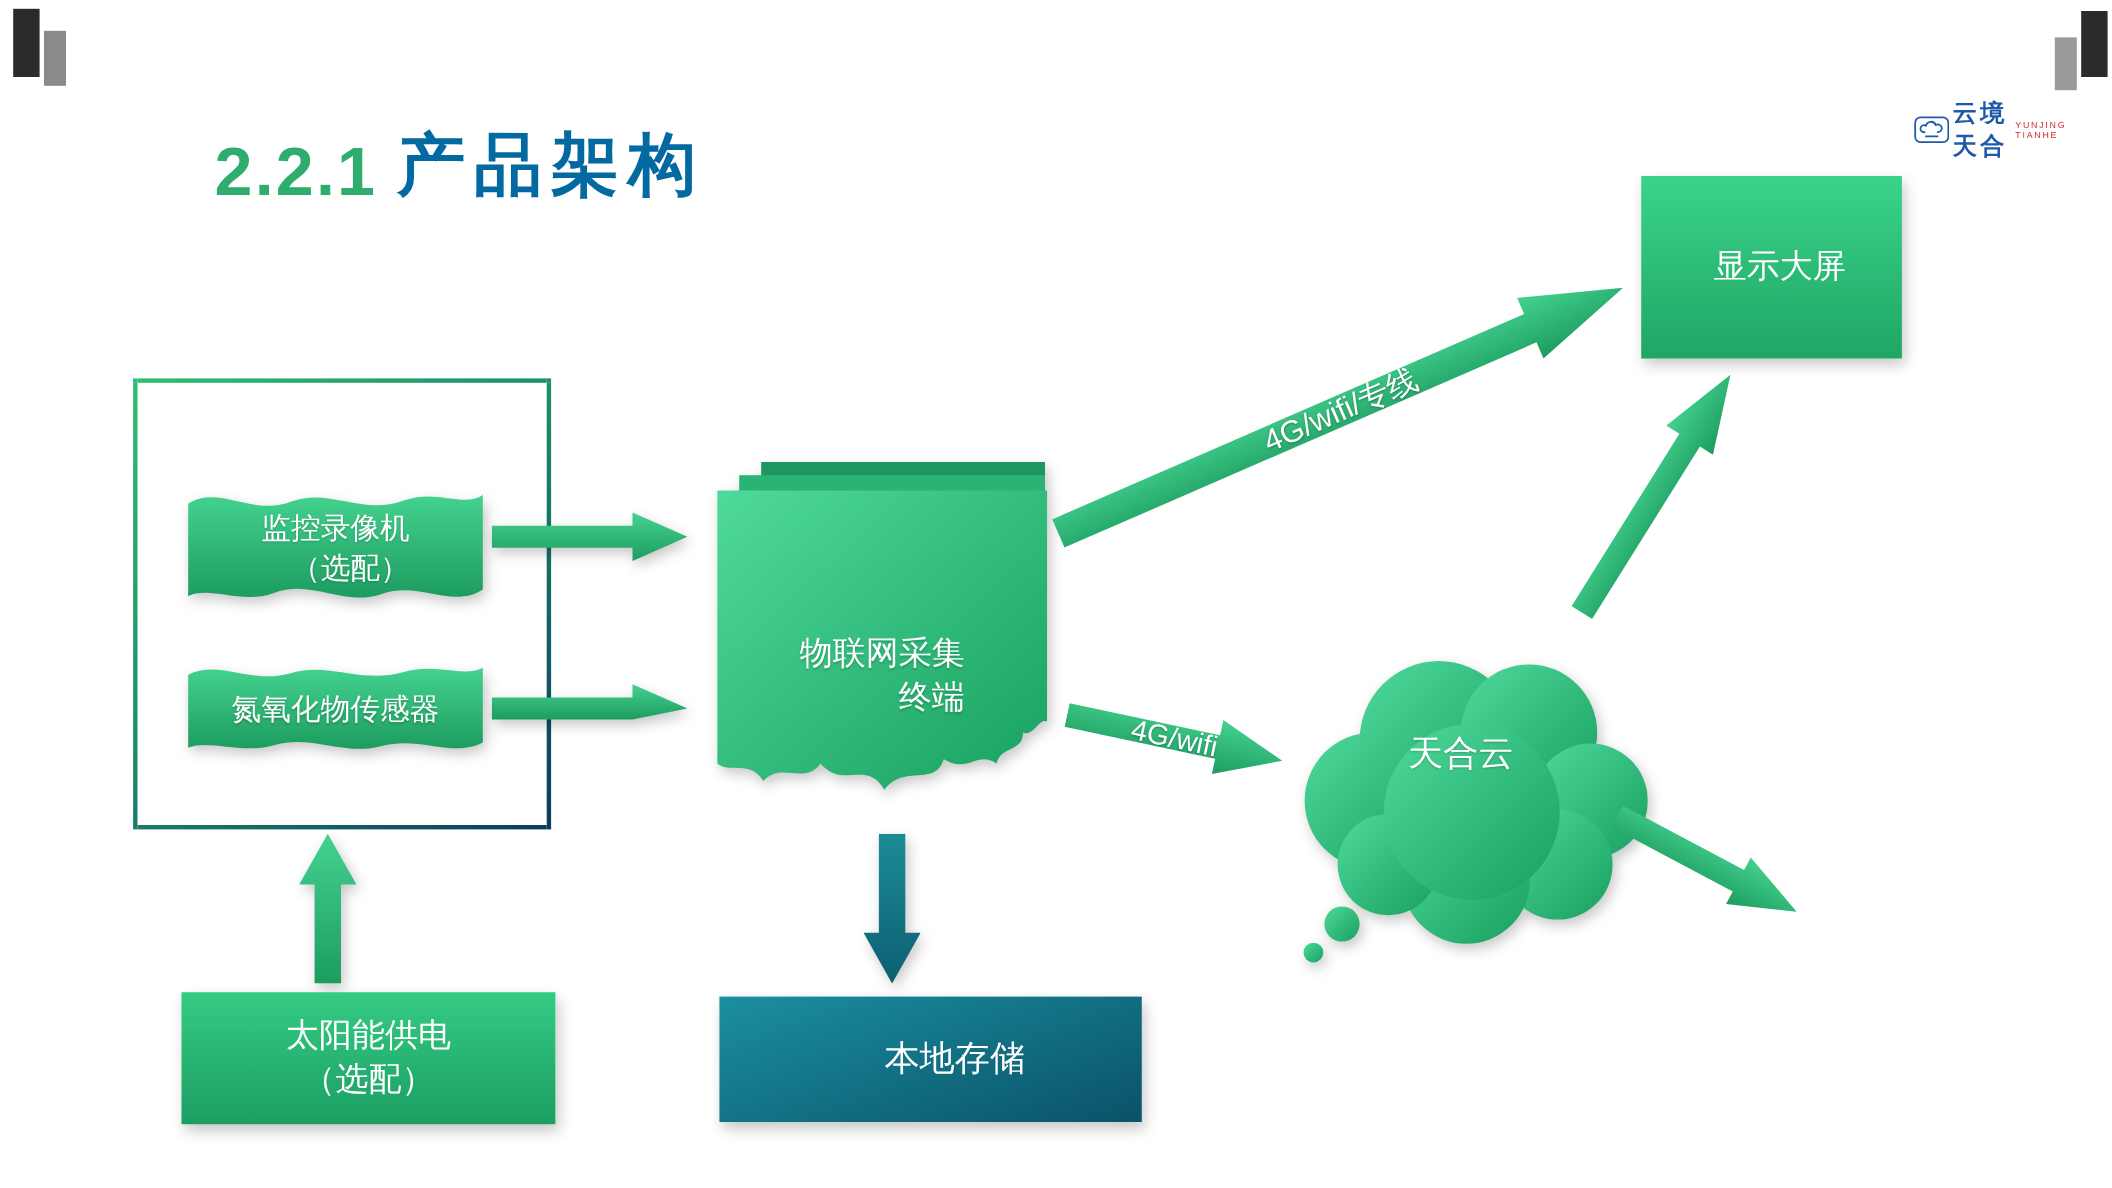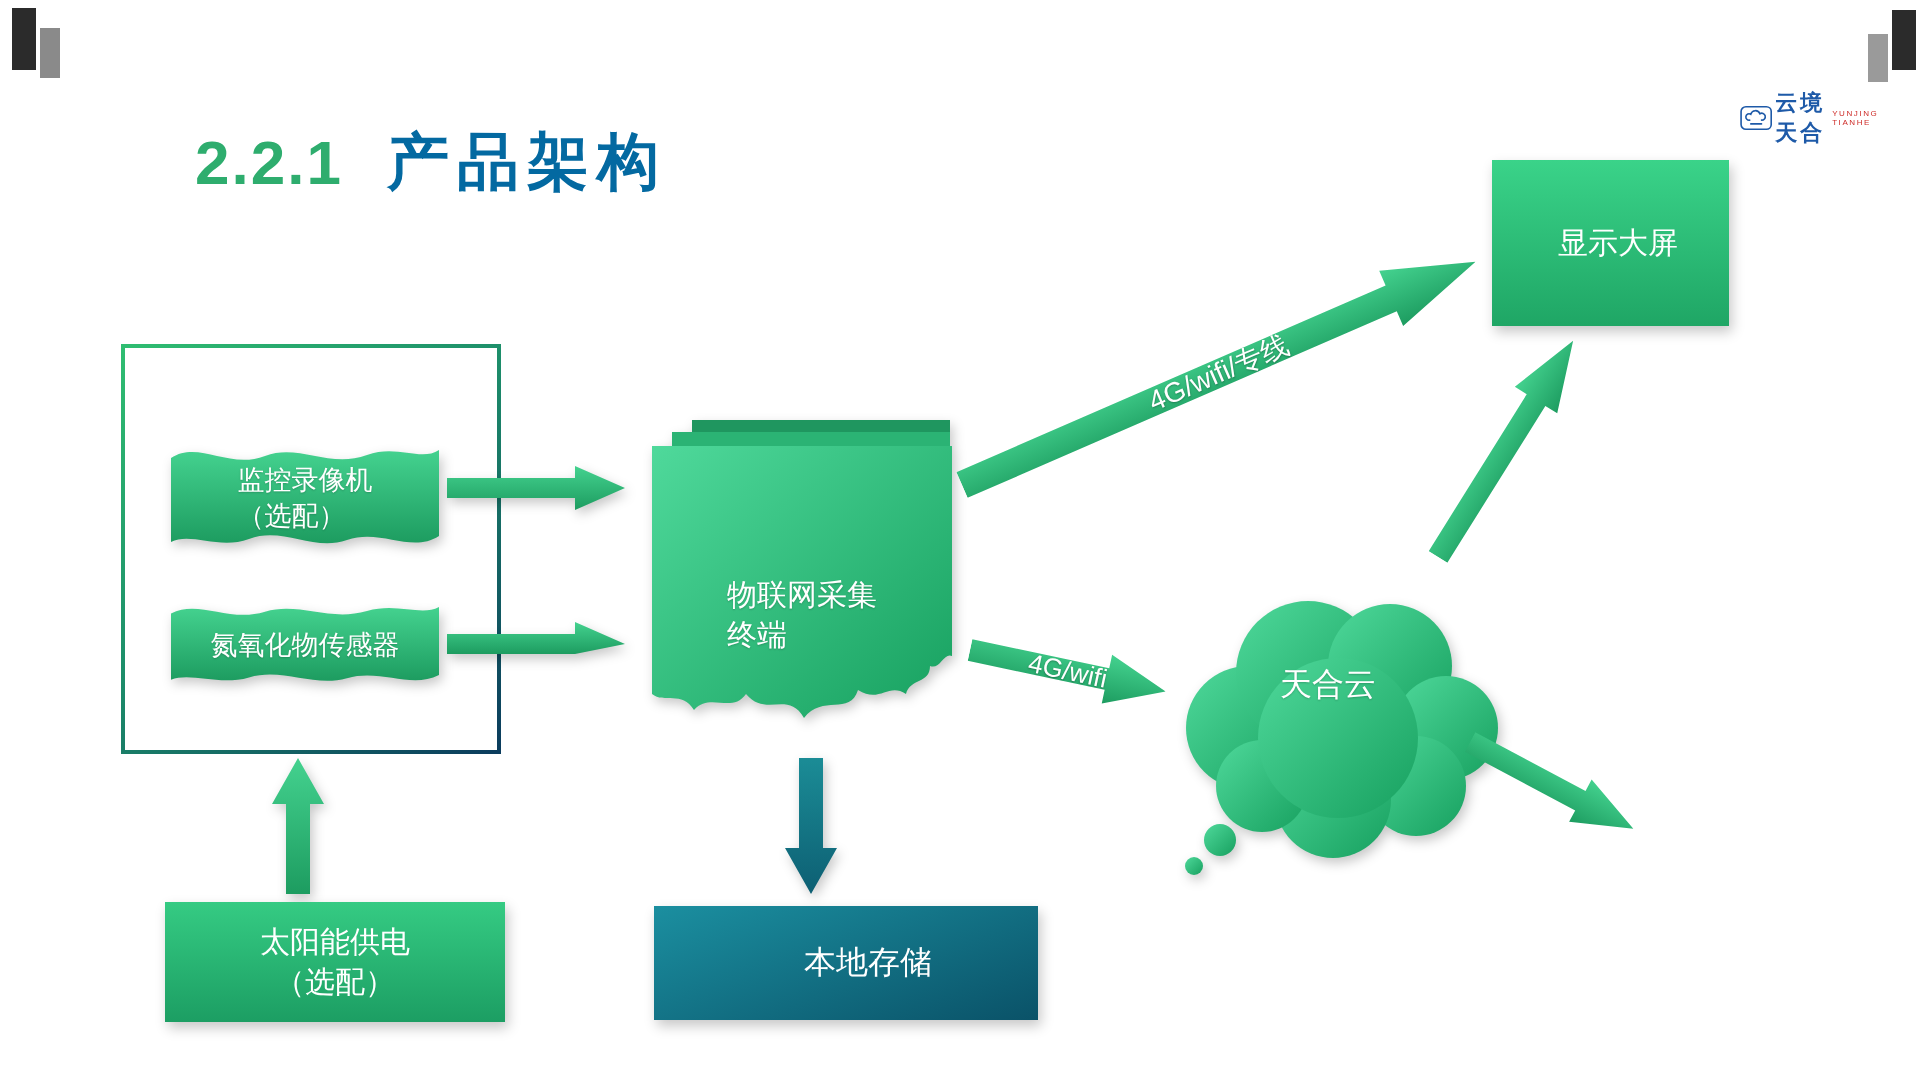--- a/index.html
+++ b/index.html
@@ -5,42 +5,42 @@
   html,body { margin:0; padding:0; background:#e8e8e8; }
   .slide {
     position:relative; width:1920px; height:1080px; background:#ffffff;
     font-family:"Liberation Sans", sans-serif; overflow:hidden; margin:0 auto;
   }
 
   
   .deco { position:absolute; }
 
   
-  .title-row { position:absolute; left:195px; top:120px; display:flex; align-items:center; gap:44px; font-weight:bold; }
+  .title-row { position:absolute; left:195px; top:108px; display:flex; align-items:flex-end; gap:18px; font-weight:bold; }
   .title-num  { font-size:62px; color:#2EAD6E; letter-spacing:2px; }
   .title-text { font-size:62px; color:#0369a1; letter-spacing:8px; }
 
   
   .logo { position:absolute; left:1740px; top:88px; width:140px; display:flex; flex-direction:row; align-items:center; gap:3px; }
   .logo-name { font-size:22px; font-weight:bold; color:#1E5AA8; letter-spacing:3px; }
   .logo-sub  { font-size:8px; color:#CE2B27; letter-spacing:1.6px; }
 
   
   .opt-box { position:absolute; left:121px; top:344px; width:372px; height:402px;
     border:4px solid #2EBD70;
     border-image: linear-gradient(140deg,#2FBD71 0%, #1D8E6A 45%, #0B3C5D 100%) 1; }
 
   
   .node-rect { position:absolute; display:flex; align-items:center; justify-content:center;
     color:#fff; text-align:center; white-space:pre-line; line-height:1.35;
     box-shadow: 3px 6px 12px rgba(0,0,0,.22); }
 
   
   .shape-label { position:absolute; display:flex; align-items:center; justify-content:center;
-    color:#fff; text-align:left; white-space:pre-line; line-height:1.35; pointer-events:none;
+    color:#fff; text-align:right; white-space:pre-line; line-height:1.35; pointer-events:none;
     text-shadow:0 1px 2px rgba(0,0,0,.2); }
 
   .shape-svg { position:absolute; filter: drop-shadow(3px 5px 6px rgba(0,0,0,.22)); }
 
   
   .arrow-rot { position:absolute; transform-origin:0 50%; display:flex; align-items:center; justify-content:center; }
   .arrow-rot svg { position:absolute; inset:0; width:100%; height:100%; }
   .edge-label { position:relative; z-index:2; color:#fff; text-shadow:0 1px 2px rgba(0,0,0,.3); }
 </style>
 </head>

